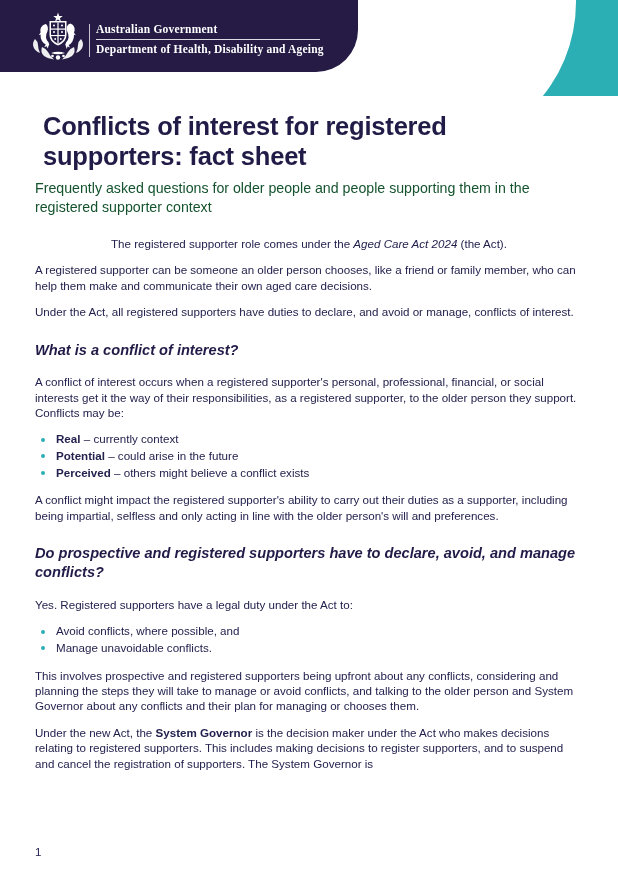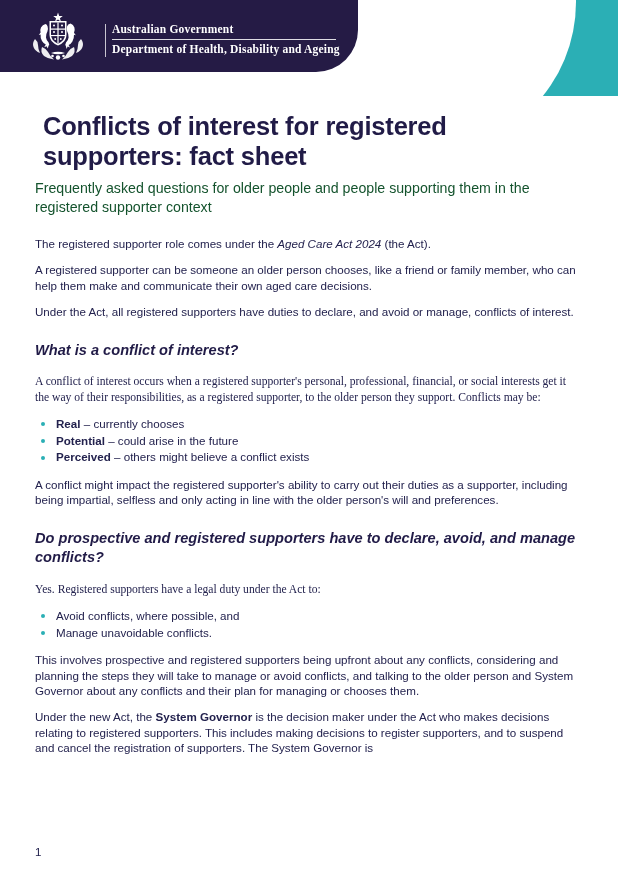--- a/index.html
+++ b/index.html
@@ -34,21 +34,21 @@
   .crest {
     position: absolute;
     left: 27px;
     top: 11px;
     width: 62px;
     height: 52px;
   }
   .crest svg { display: block; }
   .gov-text {
     position: absolute;
-    left: 112px;
+    left: 96px;
     top: 22px;
     width: 240px;
   }
   .gov-text .divider-v {
     position: absolute;
     left: -7px;
     top: 2px;
     width: 1px;
     height: 33px;
     background: #ffffff;
@@ -129,33 +129,33 @@
     font-weight: normal;
     max-width: 530px;
   }
 
   p.body {
     margin: 0 0 11px 0;
     font-size: 11.6px;
     line-height: 15.4px;
     color: #23224e;
   }
-  p.body.first { margin-top: 19px; }
+  p.body.first { margin-top: 19px; text-align: center; }
   p.body em { font-style: italic; }
   p.body strong { font-weight: bold; }
 
   h2.section {
     margin: 21px 0 0 0;
     font-size: 14.6px;
     font-weight: bold;
     line-height: 19.5px;
     color: #211b47;
     font-style: italic;
   }
-  h2.section + p.body { margin-top: 14px; font-family: Liberation Serif, serif; }
+  h2.section + p.body { margin-top: 14px; }
 
   ul.bullets {
     margin: 0 0 11px 0;
     padding: 0;
     list-style: none;
   }
   ul.bullets li {
     position: relative;
     padding-left: 21px;
     font-size: 11.6px;
@@ -245,21 +245,21 @@
 
   <p class="body">A registered supporter can be someone an older person chooses, like a friend or family member, who can help them make and communicate their own aged care decisions.</p>
 
   <p class="body">Under the Act, all registered supporters have duties to declare, and avoid or manage, conflicts of interest.</p>
 
   <h2 class="section">What is a conflict of interest?</h2>
 
   <p class="body">A conflict of interest occurs when a registered supporter's personal, professional, financial, or social interests get it the way of their responsibilities, as a registered supporter, to the older person they support. Conflicts may be:</p>
 
   <ul class="bullets">
-    <li><strong>Real</strong><span> – currently chooses</span></li>
+    <li><strong>Real</strong><span> – currently context</span></li>
     <li><strong>Potential</strong><span> – could arise in the future</span></li>
     <li><strong>Perceived</strong><span> – others might believe a conflict exists</span></li>
   </ul>
 
   <p class="body">A conflict might impact the registered supporter's ability to carry out their duties as a supporter, including being impartial, selfless and only acting in line with the older person's will and preferences.</p>
 
   <h2 class="section">Do prospective and registered supporters have to declare, avoid, and manage conflicts?</h2>
 
   <p class="body">Yes. Registered supporters have a legal duty under the Act to:</p>
 

